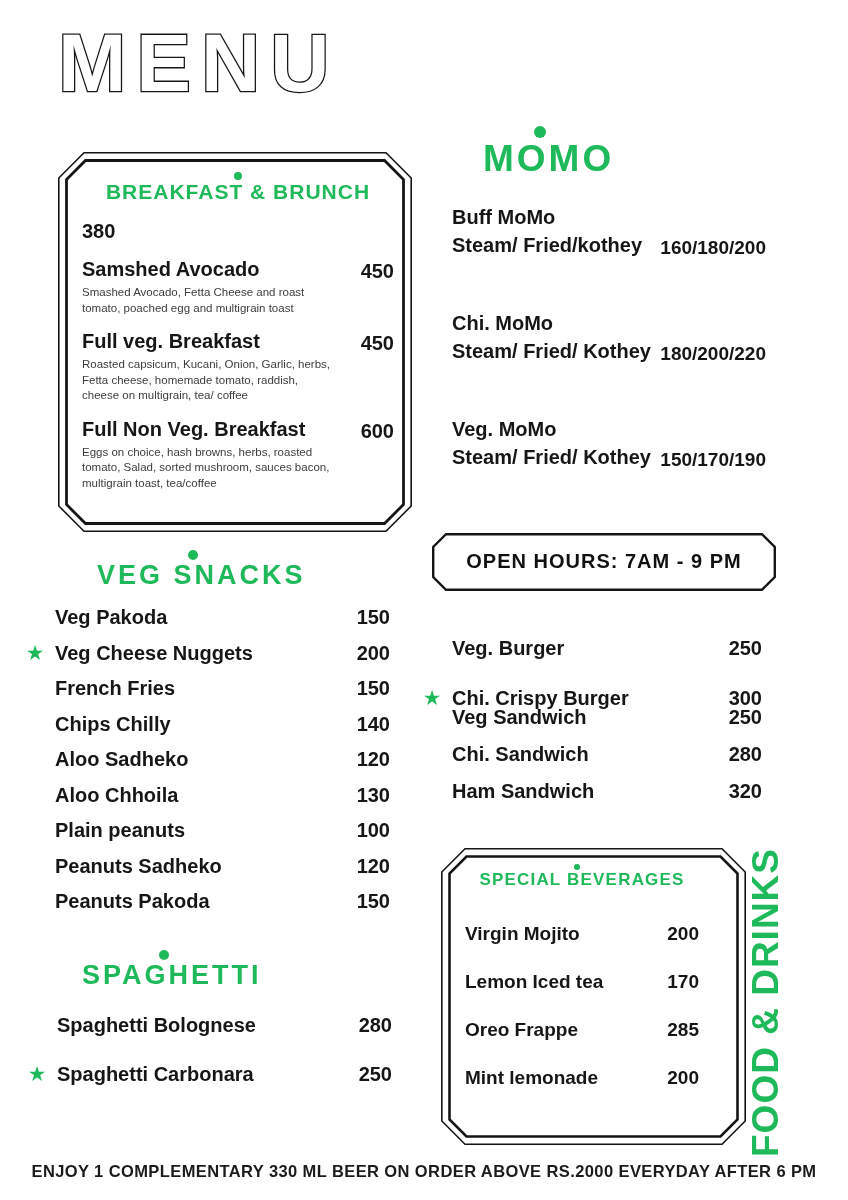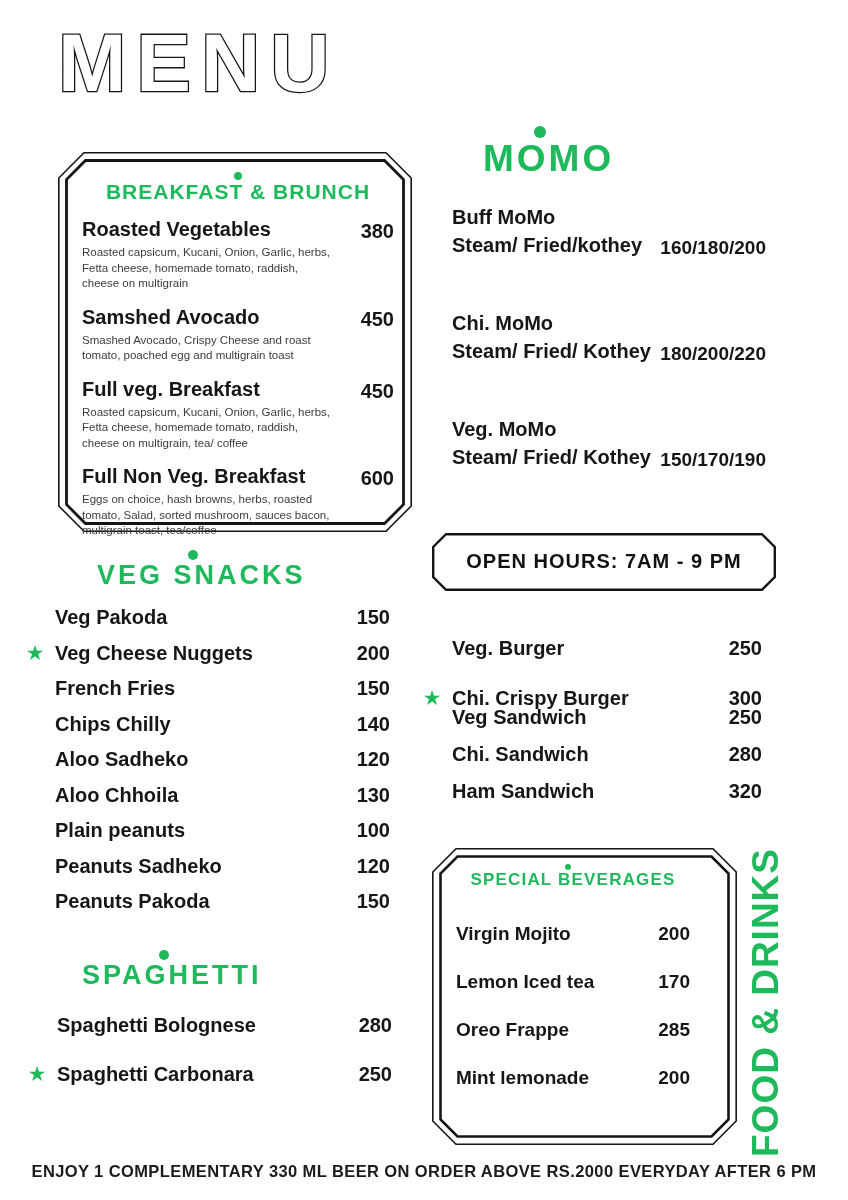--- a/index.html
+++ b/index.html
@@ -80,30 +80,26 @@
     <svg class="frame" width="354" height="380" viewBox="0 0 354 380">
       <polygon points="26,0.8 328,0.8 353.2,26 353.2,354 328,379.2 26,379.2 0.8,354 0.8,26" stroke-width="1.6"></polygon>
       <polygon points="27.5,8.5 326.5,8.5 345.5,27.5 345.5,352.5 326.5,371.5 27.5,371.5 8.5,352.5 8.5,27.5" stroke-width="2.8"></polygon>
     </svg>
     <div class="box-content bk-content">
       <div class="sec-head head-sm">
         <span class="dot"></span>
         <span>BREAKFAST &amp; BRUNCH</span>
       </div>
       <div class="bitem">
-        <div class="bleft">
-          <div class="bname">Roasted Vegetables</div>
-          <div class="bdesc">Roasted capsicum, Kucani, Onion, Garlic, herbs, Fetta cheese, homemade tomato, raddish, cheese on multigrain</div>
-        </div>
         <div class="bprice">380</div>
       </div>
       <div class="bitem">
         <div class="bleft">
           <div class="bname">Samshed Avocado</div>
-          <div class="bdesc">Smashed Avocado, Crispy Cheese and roast tomato, poached egg and multigrain toast</div>
+          <div class="bdesc">Smashed Avocado, Fetta Cheese and roast tomato, poached egg and multigrain toast</div>
         </div>
         <div class="bprice">450</div>
       </div>
       <div class="bitem">
         <div class="bleft">
           <div class="bname">Full veg. Breakfast</div>
           <div class="bdesc">Roasted capsicum, Kucani, Onion, Garlic, herbs, Fetta cheese, homemade tomato, raddish, cheese on multigrain, tea/ coffee</div>
         </div>
         <div class="bprice">450</div>
       </div>
@@ -232,21 +228,21 @@
       <span>Spaghetti Bolognese</span>
       <span>280</span>
     </div>
     <div class="prow">
       <span class="star">★</span>
       <span>Spaghetti Carbonara</span>
       <span>250</span>
     </div>
   </div>
 
-  <div class="box" style="left:432px;top:848px;width:282px;height:297px">
+  <div class="box" style="left:441px;top:848px;width:282px;height:297px">
     <svg class="frame" width="305" height="297" viewBox="0 0 305 297">
       <polygon points="24,0.8 281,0.8 304.2,24 304.2,273 281,296.2 24,296.2 0.8,273 0.8,24" stroke-width="1.6"></polygon>
       <polygon points="25.5,8.5 279.5,8.5 296.5,25.5 296.5,271.5 279.5,288.5 25.5,288.5 8.5,271.5 8.5,25.5" stroke-width="2.6"></polygon>
     </svg>
     <div class="box-content bev-content">
       <div class="sec-head head-xs bev-head">
         <span class="dot"></span>
         <span>SPECIAL BEVERAGES</span>
       </div>
       <div class="bev-row">

